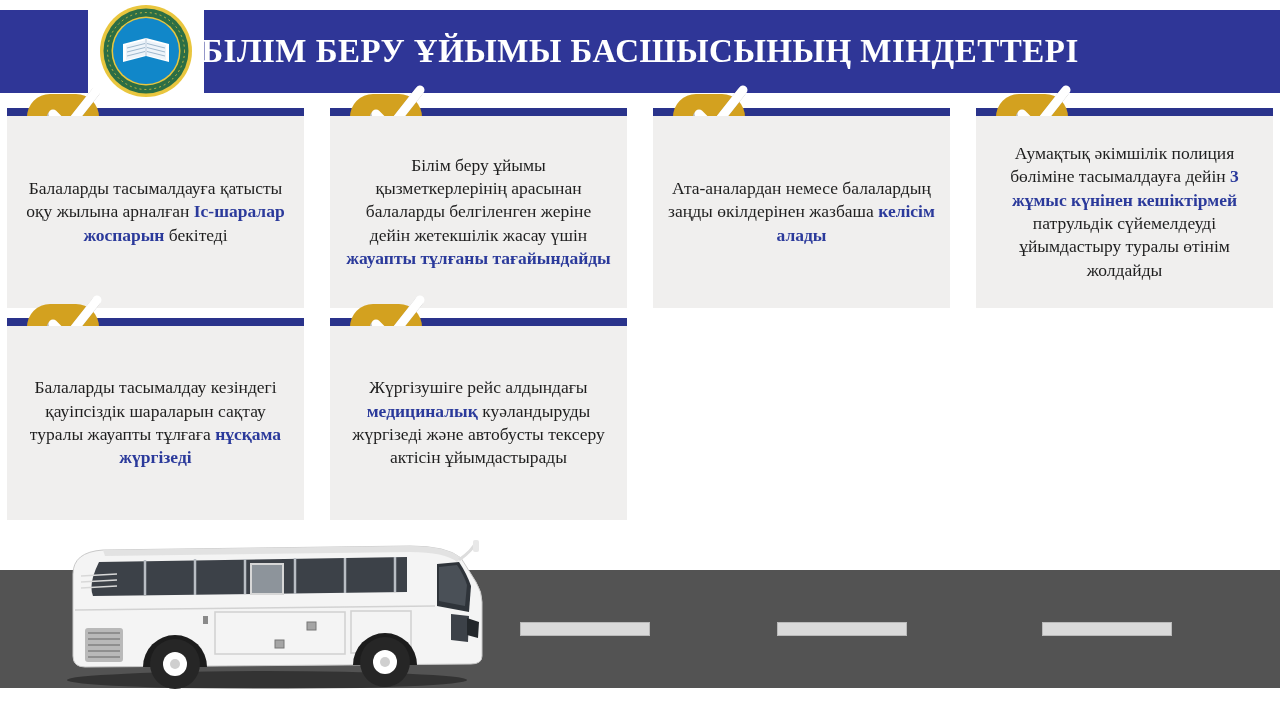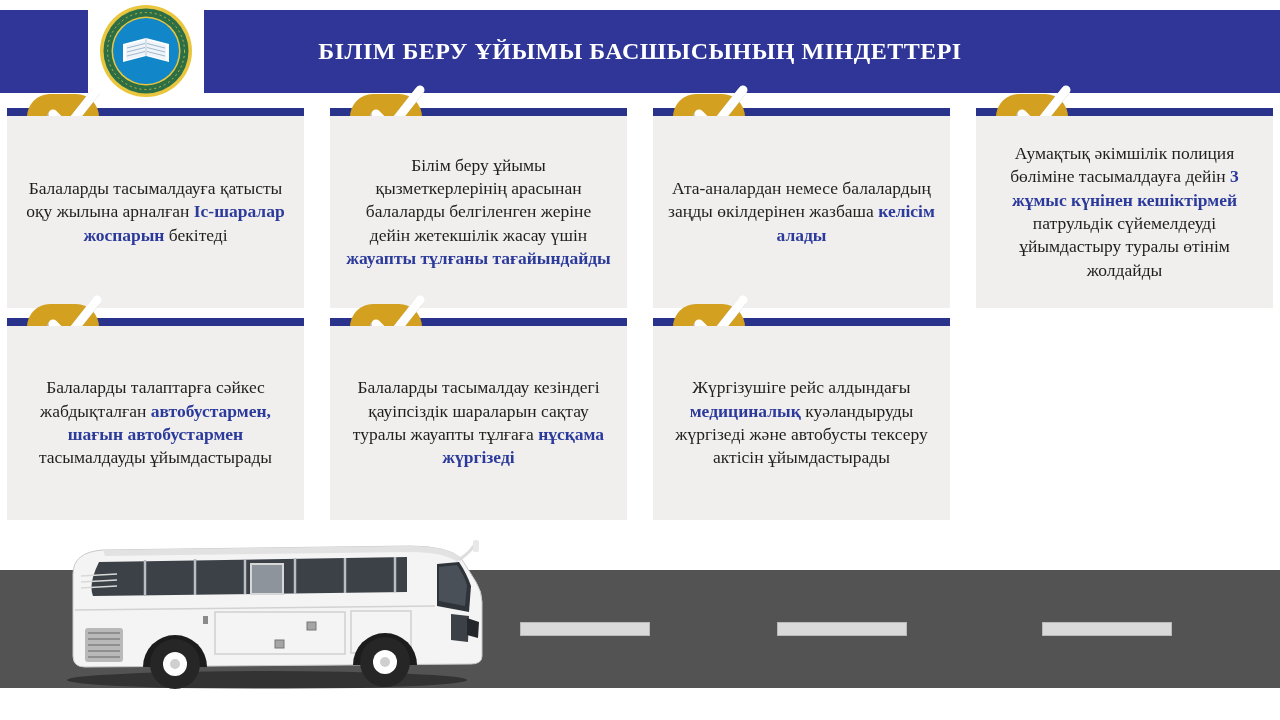--- a/index.html
+++ b/index.html
@@ -9,21 +9,21 @@
   }
   
   .header-band{
     position:absolute;left:0;top:10px;width:1280px;height:83px;
     background:#2f3697;
   }
   .header-title{
     position:absolute;left:0;top:10px;width:1280px;height:83px;
     display:flex;align-items:center;justify-content:center;
     box-sizing:border-box;
-    color:#ffffff;font-weight:bold;font-size:24px;letter-spacing:.5px;
+    color:#ffffff;font-weight:bold;font-size:33px;letter-spacing:.5px;
     white-space:nowrap;
   }
   .logo-panel{
     position:absolute;left:88px;top:0;width:116px;height:101px;
     background:#ffffff;display:flex;align-items:center;justify-content:center;
   }
   
   .cards-grid{
     position:absolute;left:7px;top:108px;width:1266px;
     display:grid;grid-template-columns:repeat(4,1fr);
@@ -141,32 +141,20 @@
           <polyline points="8,36 22,50 52,12" fill="none" stroke="#b9b9b9" stroke-width="9" stroke-linecap="round" stroke-linejoin="round" transform="translate(-1.5,2)"></polyline>
           <polyline points="8,36 22,50 52,12" fill="none" stroke="#ffffff" stroke-width="9" stroke-linecap="round" stroke-linejoin="round"></polyline>
         </svg>
       </div>
       <div class="card-body">
         <div class="card-text"><span>Аумақтық әкімшілік полиция бөліміне тасымалдауға дейін </span><span class="hl">3 жұмыс күнінен кешіктірмей</span><span> патрульдік сүйемелдеуді ұйымдастыру туралы өтінім жолдайды</span></div>
       </div>
     </div>
 
 
-    <div class="card">
-      <div class="card-bar"></div>
-      <div class="badge">
-        <svg width="58" height="62" viewBox="0 0 58 62">
-          <polyline points="8,36 22,50 52,12" fill="none" stroke="#b9b9b9" stroke-width="9" stroke-linecap="round" stroke-linejoin="round" transform="translate(-1.5,2)"></polyline>
-          <polyline points="8,36 22,50 52,12" fill="none" stroke="#ffffff" stroke-width="9" stroke-linecap="round" stroke-linejoin="round"></polyline>
-        </svg>
-      </div>
-      <div class="card-body">
-        <div class="card-text"><span>Балаларды талаптарға сәйкес жабдықталған </span><span class="hl">автобустармен, шағын автобустармен</span><span> тасымалдауды ұйымдастырады</span></div>
-      </div>
-    </div>
 
     <div class="card">
       <div class="card-bar"></div>
       <div class="badge">
         <svg width="58" height="62" viewBox="0 0 58 62">
           <polyline points="8,36 22,50 52,12" fill="none" stroke="#b9b9b9" stroke-width="9" stroke-linecap="round" stroke-linejoin="round" transform="translate(-1.5,2)"></polyline>
           <polyline points="8,36 22,50 52,12" fill="none" stroke="#ffffff" stroke-width="9" stroke-linecap="round" stroke-linejoin="round"></polyline>
         </svg>
       </div>
       <div class="card-body">

